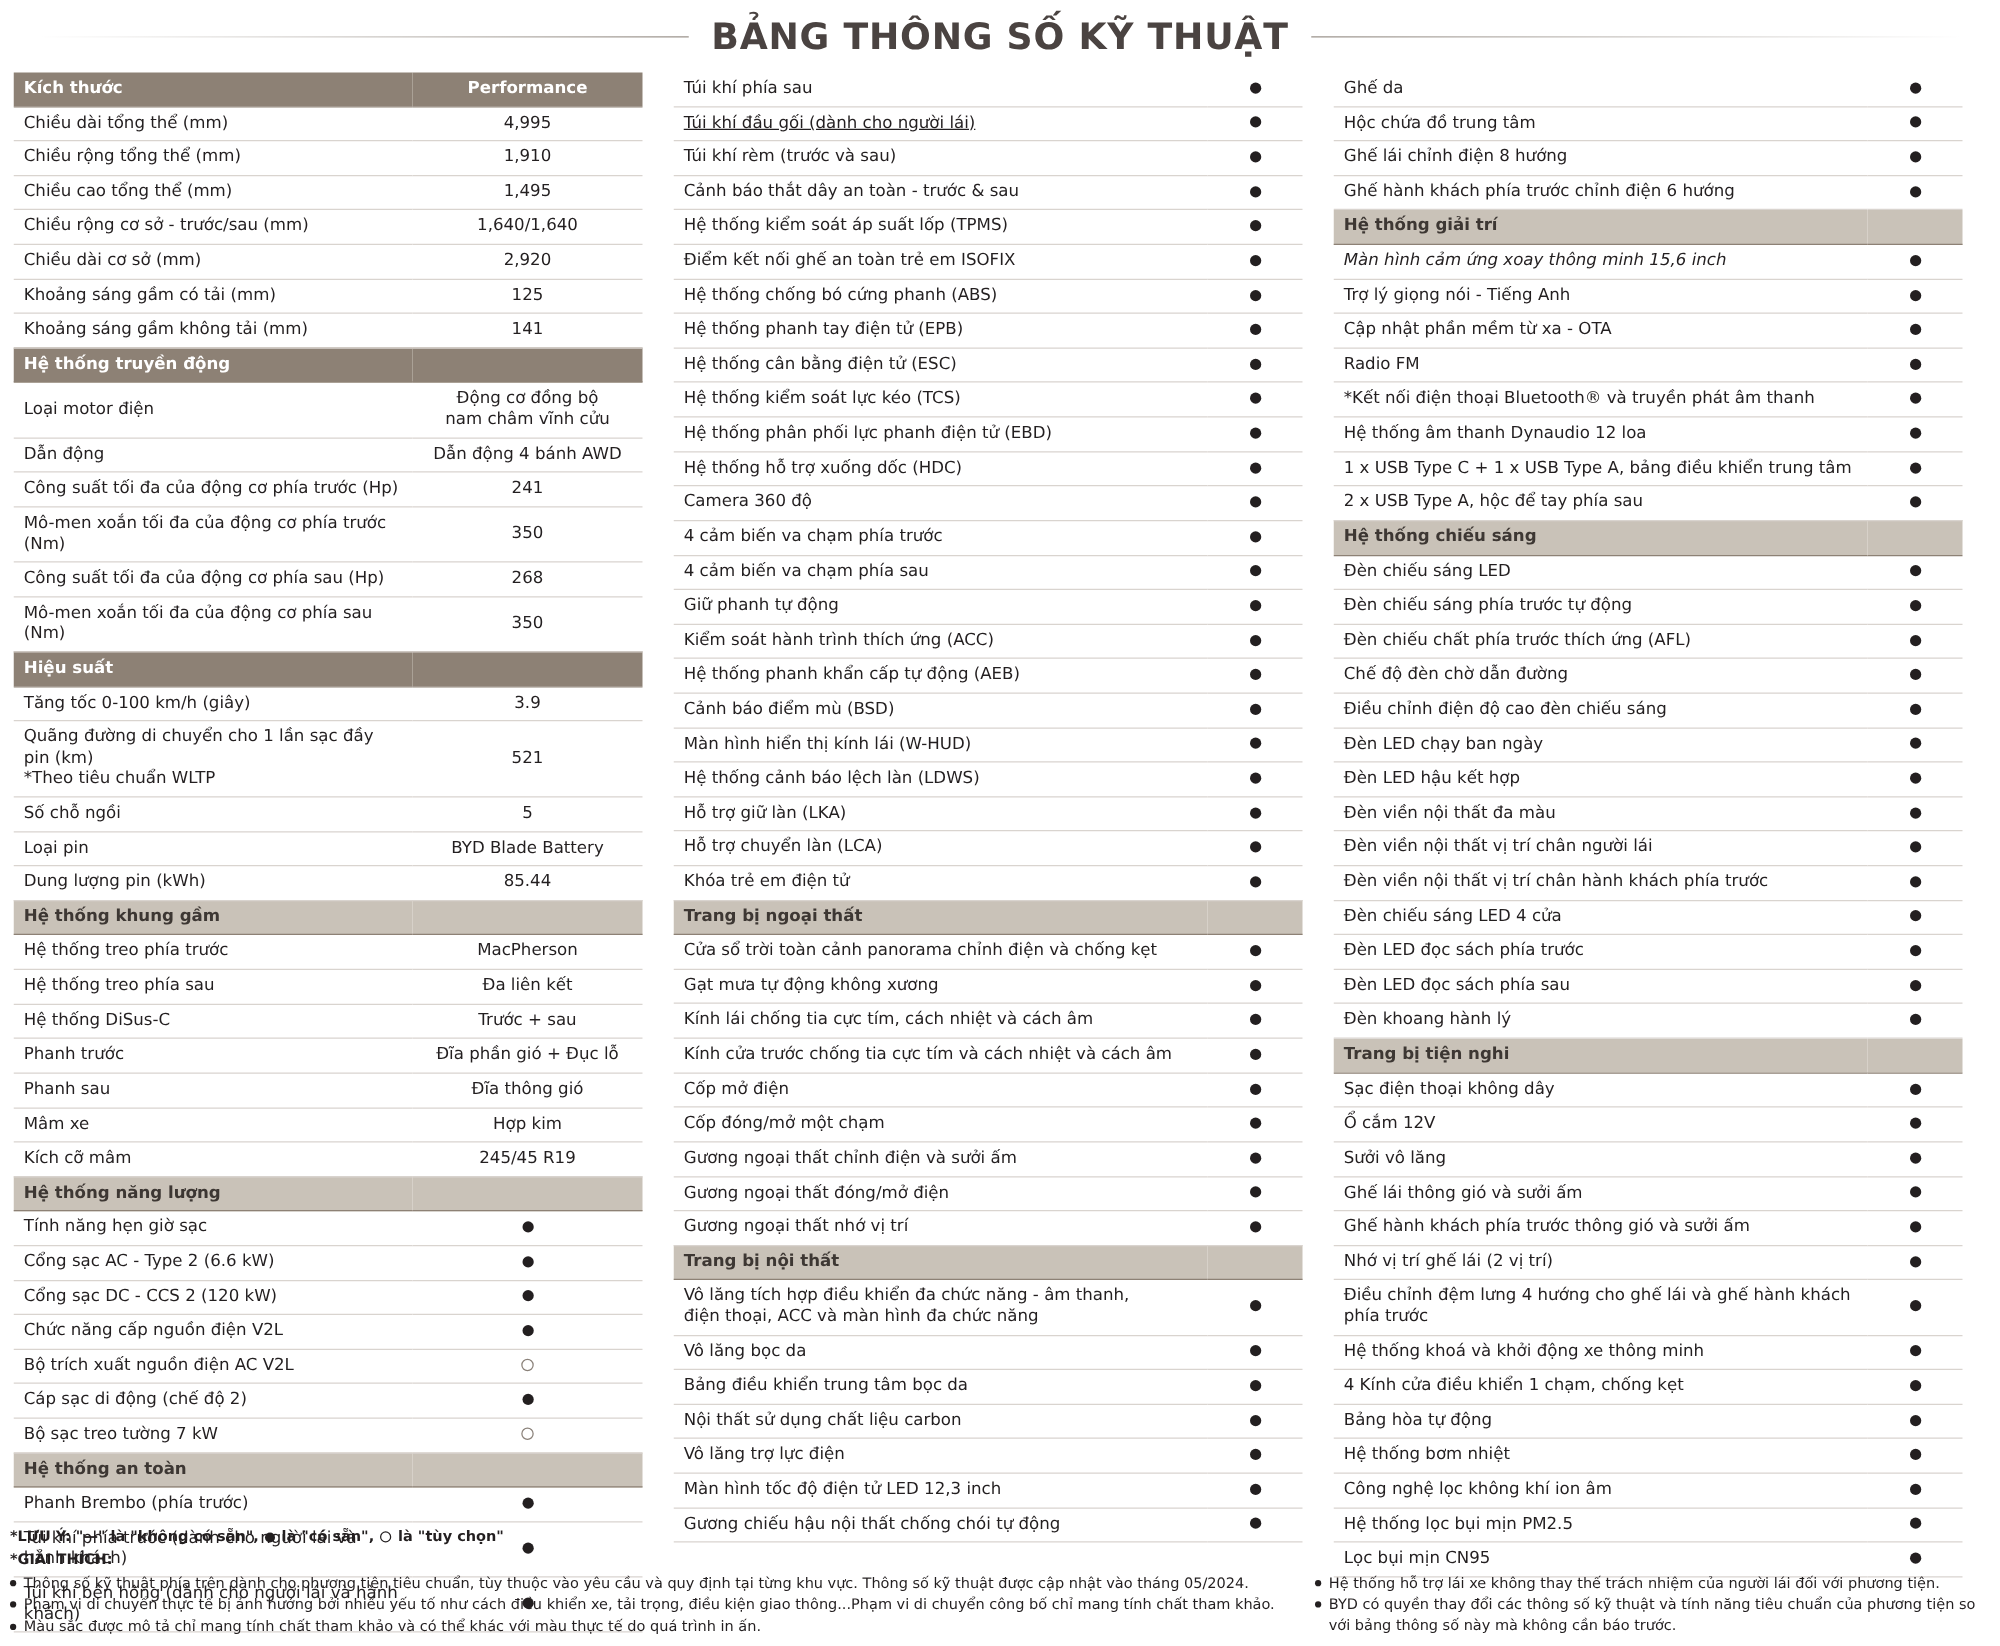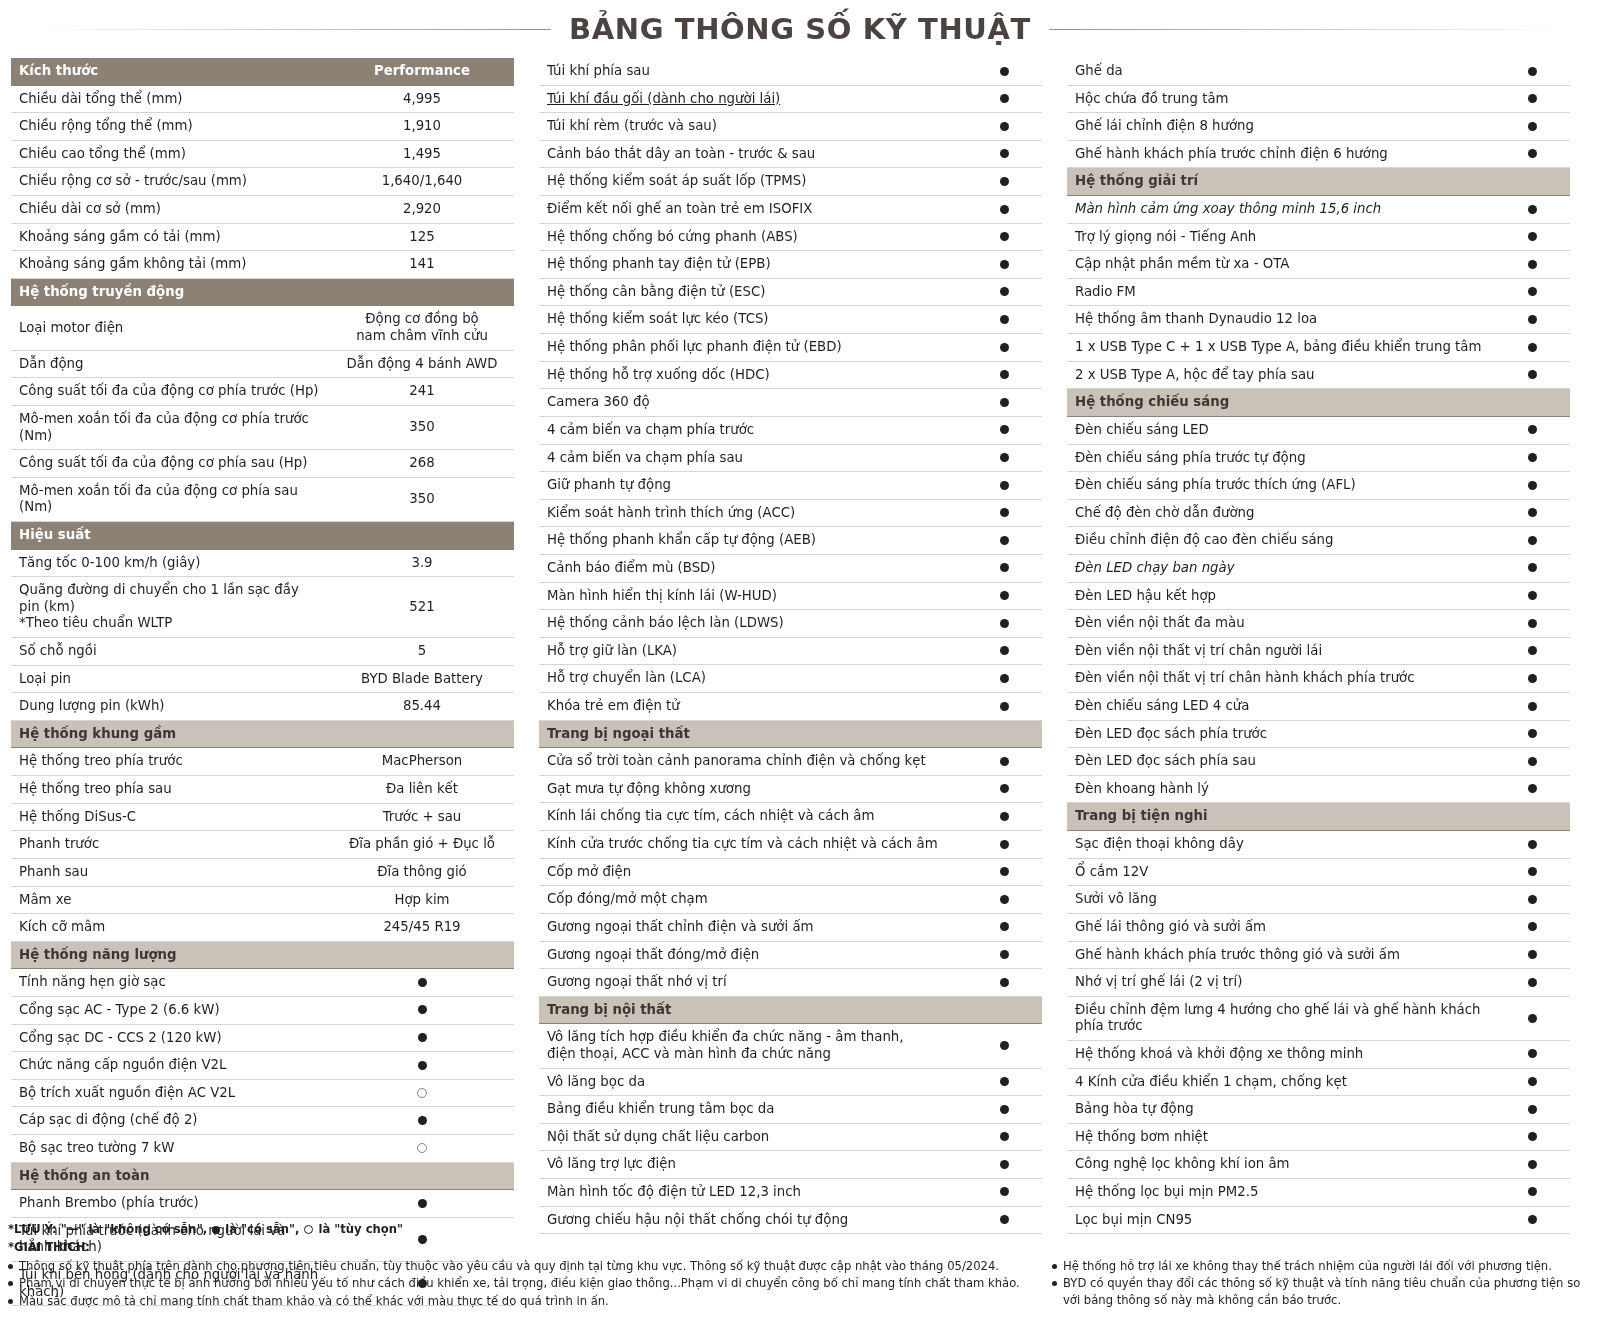--- a/index.html
+++ b/index.html
@@ -558,20 +558,24 @@
             </tr>
             <tr class="data-row">
               <td class="label" style="white-space: pre-line;">Cập nhật phần mềm từ xa - OTA</td>
               <td class="dot-cell"><span class="dot-filled"></span></td>
             </tr>
             <tr class="data-row">
               <td class="label" style="white-space: pre-line;">Radio FM</td>
               <td class="dot-cell"><span class="dot-filled"></span></td>
             </tr>
             <tr class="data-row">
+              <td class="label" style="white-space: pre-line;">*Kết nối điện thoại Bluetooth® và truyền phát âm thanh</td>
+              <td class="dot-cell"><span class="dot-filled"></span></td>
+            </tr>
+            <tr class="data-row">
               <td class="label" style="white-space: pre-line;">Hệ thống âm thanh Dynaudio 12 loa</td>
               <td class="dot-cell"><span class="dot-filled"></span></td>
             </tr>
             <tr class="data-row">
               <td class="label" style="white-space: pre-line;">1 x USB Type C + 1 x USB Type A, bảng điều khiển trung tâm</td>
               <td class="dot-cell"><span class="dot-filled"></span></td>
             </tr>
             <tr class="data-row">
               <td class="label" style="white-space: pre-line;">2 x USB Type A, hộc để tay phía sau</td>
               <td class="dot-cell"><span class="dot-filled"></span></td>
@@ -582,33 +586,33 @@
             </tr>
             <tr class="data-row">
               <td class="label" style="white-space: pre-line;">Đèn chiếu sáng LED</td>
               <td class="dot-cell"><span class="dot-filled"></span></td>
             </tr>
             <tr class="data-row">
               <td class="label" style="white-space: pre-line;">Đèn chiếu sáng phía trước tự động</td>
               <td class="dot-cell"><span class="dot-filled"></span></td>
             </tr>
             <tr class="data-row">
-              <td class="label" style="white-space: pre-line;">Đèn chiếu sáng phía trước thích ứng (AFL)</td>
+              <td class="label" style="white-space: pre-line;">Đèn chiếu chất phía trước thích ứng (AFL)</td>
               <td class="dot-cell"><span class="dot-filled"></span></td>
             </tr>
             <tr class="data-row">
               <td class="label" style="white-space: pre-line;">Chế độ đèn chờ dẫn đường</td>
               <td class="dot-cell"><span class="dot-filled"></span></td>
             </tr>
             <tr class="data-row">
               <td class="label" style="white-space: pre-line;">Điều chỉnh điện độ cao đèn chiếu sáng</td>
               <td class="dot-cell"><span class="dot-filled"></span></td>
             </tr>
             <tr class="data-row">
-              <td class="label" style="white-space: pre-line; font-style: italic;">Đèn LED chạy ban ngày</td>
+              <td class="label" style="white-space: pre-line;">Đèn LED chạy ban ngày</td>
               <td class="dot-cell"><span class="dot-filled"></span></td>
             </tr>
             <tr class="data-row">
               <td class="label" style="white-space: pre-line;">Đèn LED hậu kết hợp</td>
               <td class="dot-cell"><span class="dot-filled"></span></td>
             </tr>
             <tr class="data-row">
               <td class="label" style="white-space: pre-line;">Đèn viền nội thất đa màu</td>
               <td class="dot-cell"><span class="dot-filled"></span></td>
             </tr>

